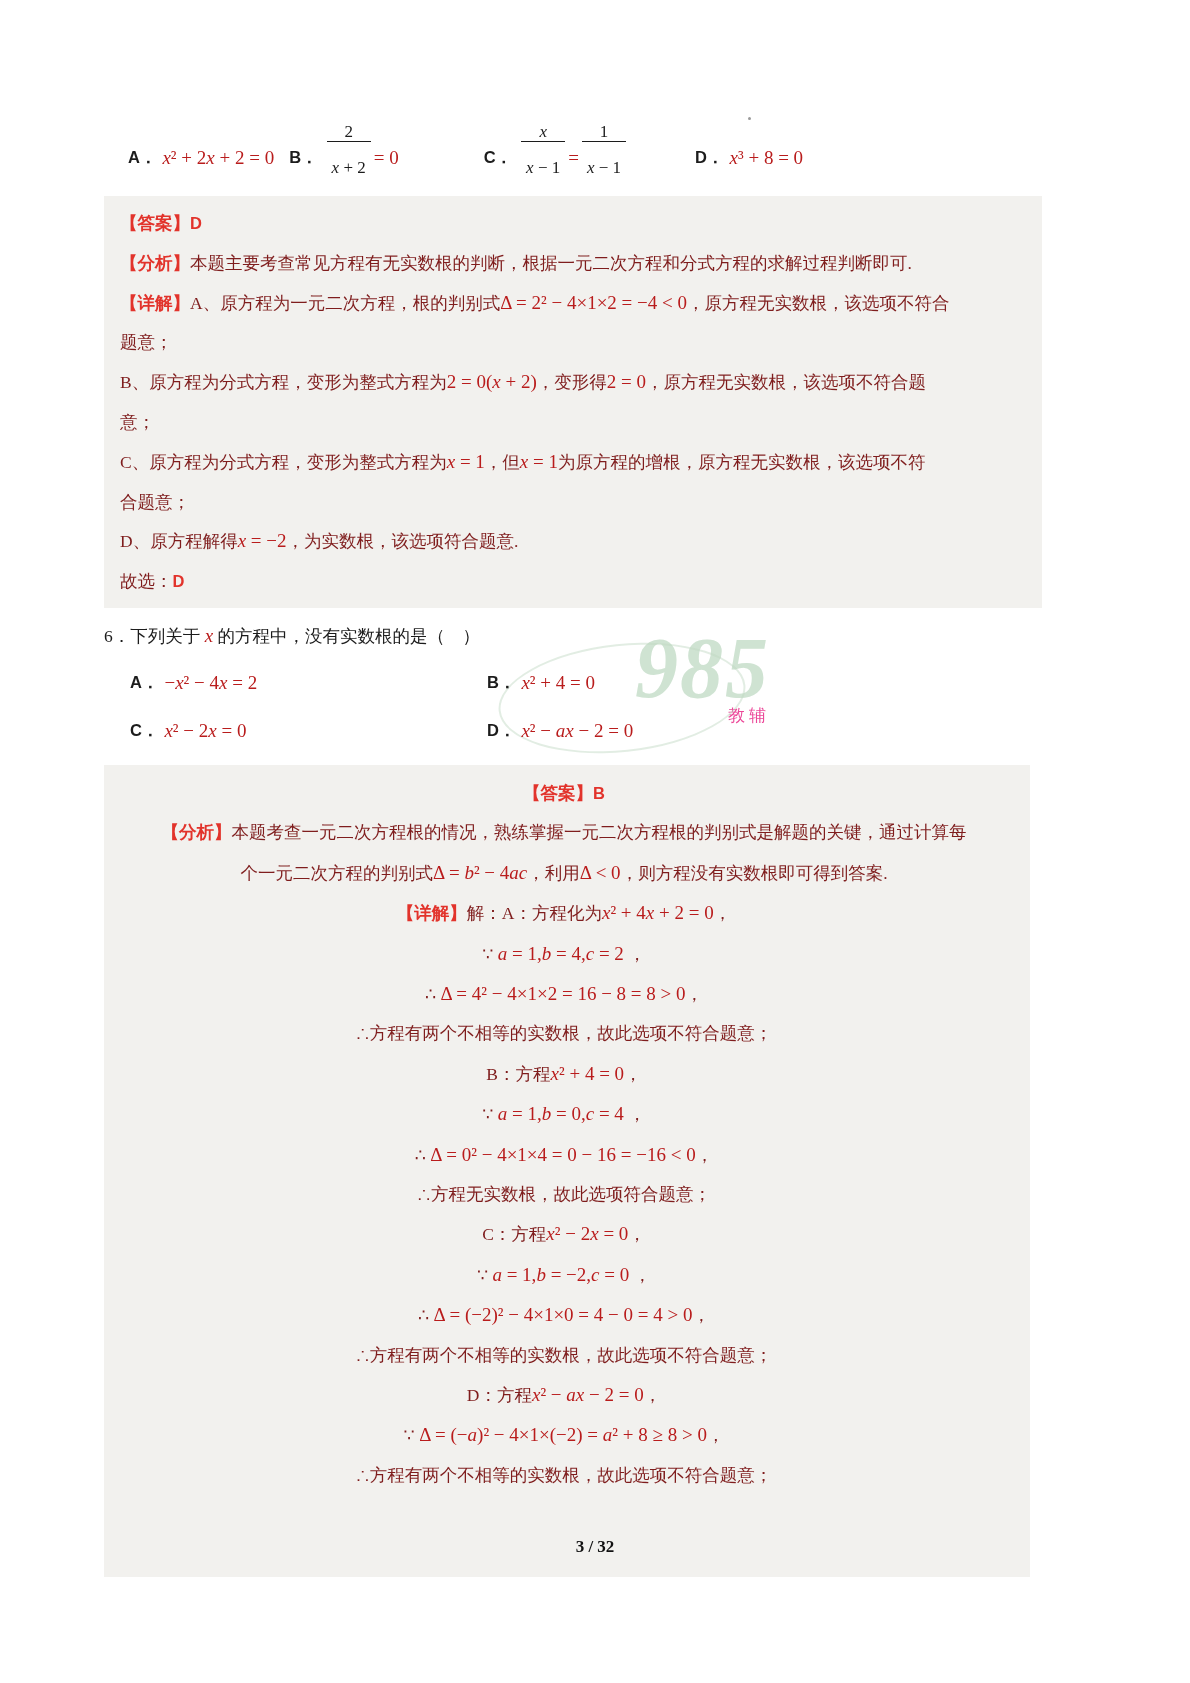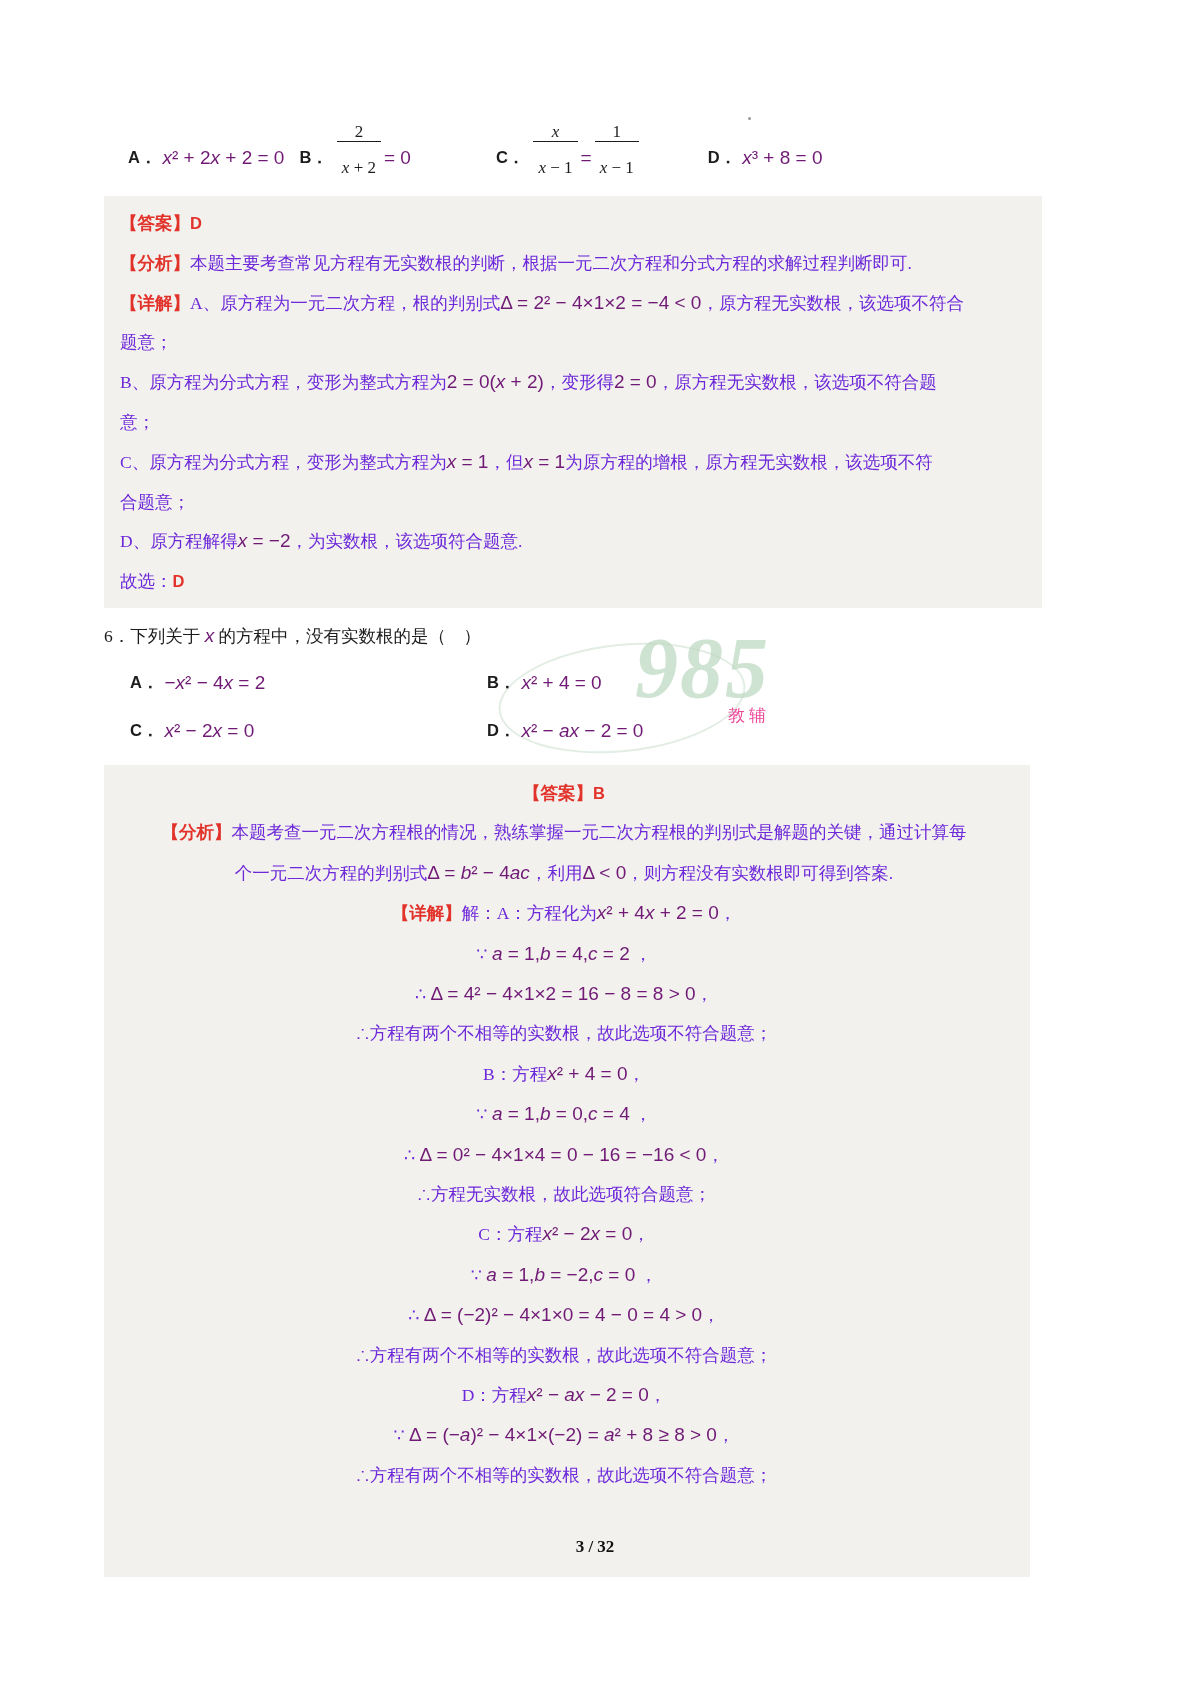--- a/index.html
+++ b/index.html
@@ -12,24 +12,24 @@
   .stray-dot{position:absolute;left:748px;top:117px;width:3px;height:3px;background:#9a9a9a;border-radius:50%;z-index:3;}
 
   
   .watermark{position:absolute;left:470px;top:618px;width:300px;height:150px;z-index:1;text-align:right;pointer-events:none;}
   .wm-big{font-family:"Liberation Serif",serif;font-style:italic;font-weight:bold;font-size:86px;line-height:100px;color:#cfe3d2;letter-spacing:2px;}
   .wm-small{font-size:17px;color:#ec4899;letter-spacing:4px;margin-top:-14px;}
   .wm-arc{position:absolute;left:28px;top:26px;width:244px;height:104px;border:2px solid rgba(190,214,194,.45);border-radius:50%;transform:rotate(-6deg);}
 
   
   .line{white-space:nowrap;}
-  .seg-cn{color:#6d28d9;font-size:17.5px;}
+  .seg-cn{color:#7f1d1d;font-size:17.5px;}
   .seg-tag{color:#e2332b;font-size:17.5px;font-weight:bold;}
   .seg-blk{color:#1c1c1c;font-size:17.5px;}
-  .seg-math{color:#701a75;font-family:Liberation Sans, sans-serif;font-size:19px;}
+  .seg-math{color:#b91c1c;font-family:Liberation Serif, serif;font-size:19px;}
   .seg-math i{font-style:italic;}
   .seg-ans{color:#e2332b;font-family:"Liberation Sans","DejaVu Sans",sans-serif;font-size:16.5px;font-weight:600;}
 
   
   .frac{display:inline-flex;flex-direction:column;align-items:center;vertical-align:middle;font-family:"Liberation Serif","DejaVu Serif",serif;font-size:17px;color:#1c1c1c;margin:0 3px;}
   .frac .num{line-height:1.15;padding:0 5px;}
   .frac .den{line-height:1.2;padding:16px 5px;border-top:1.5px solid #1c1c1c;}
 
   
   .q5-options-row{margin:0;padding-top:122px;height:72px;display:flex;align-items:center;}

